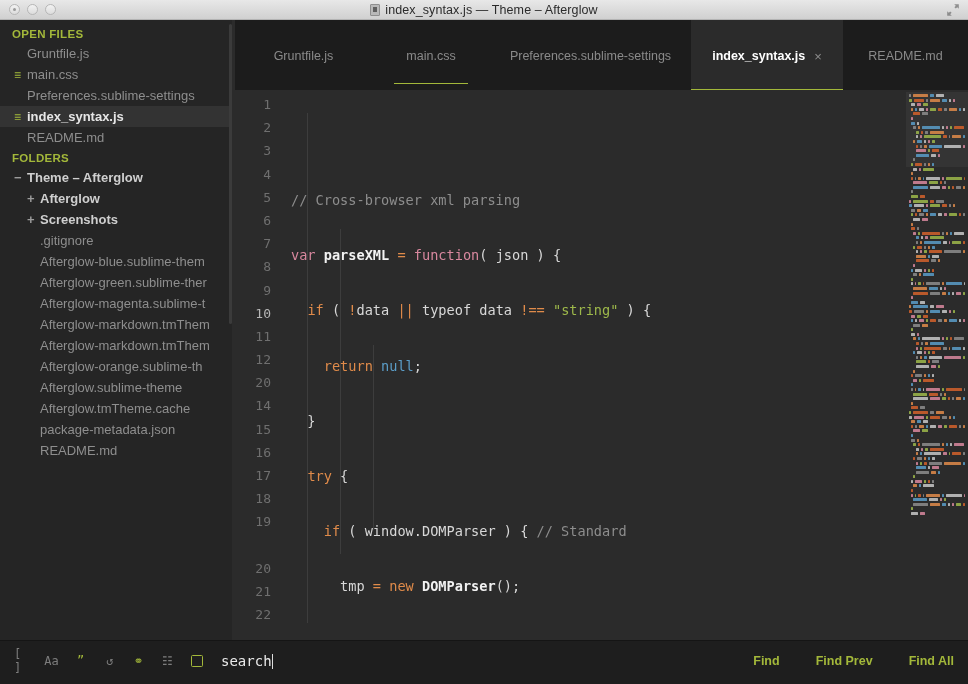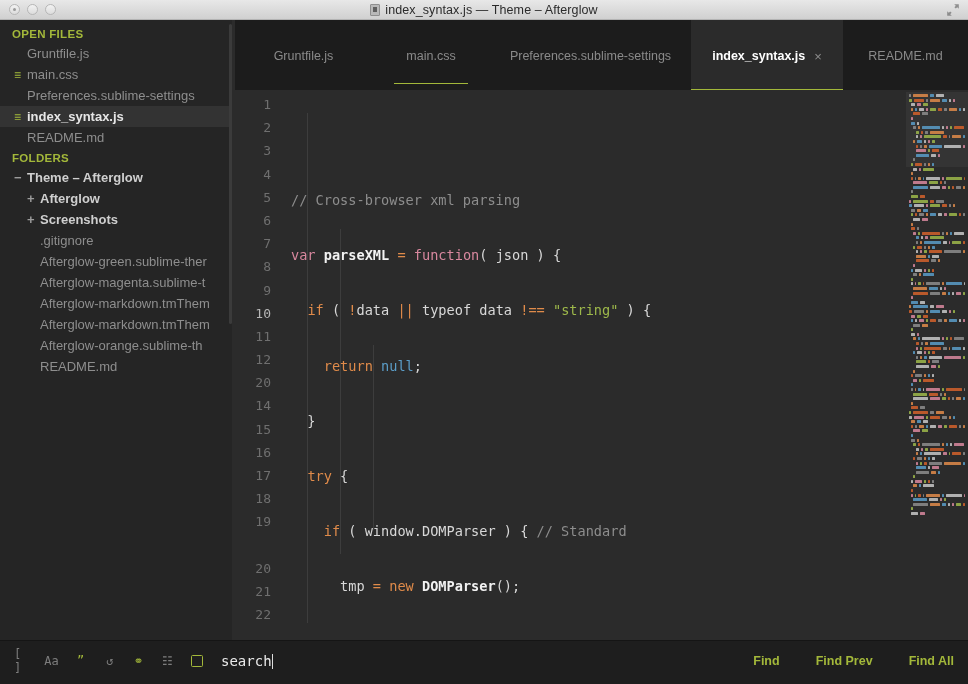--- a/index.html
+++ b/index.html
@@ -235,33 +235,45 @@
         <span>Afterglow</span>
       </div>
       <div class="side-row child2 folder">
         <span class="twisty">+</span>
         <span>Screenshots</span>
       </div>
       <div class="side-row child2">
           <span>.gitignore</span>
         </div>
       <div class="side-row child2">
+          <span>Afterglow-blue.sublime-them</span>
+        </div>
+      <div class="side-row child2">
           <span>Afterglow-green.sublime-ther</span>
         </div>
       <div class="side-row child2">
           <span>Afterglow-magenta.sublime-t</span>
         </div>
       <div class="side-row child2">
           <span>Afterglow-markdown.tmThem</span>
         </div>
       <div class="side-row child2">
           <span>Afterglow-markdown.tmThem</span>
         </div>
       <div class="side-row child2">
           <span>Afterglow-orange.sublime-th</span>
+        </div>
+      <div class="side-row child2">
+          <span>Afterglow.sublime-theme</span>
+        </div>
+      <div class="side-row child2">
+          <span>Afterglow.tmTheme.cache</span>
+        </div>
+      <div class="side-row child2">
+          <span>package-metadata.json</span>
         </div>
       <div class="side-row child2">
           <span>README.md</span>
         </div>
     </div>
     <div class="side-scroll"></div>
     <div class="side-edge"></div>
   </div>
 
   <div class="editor-col">

